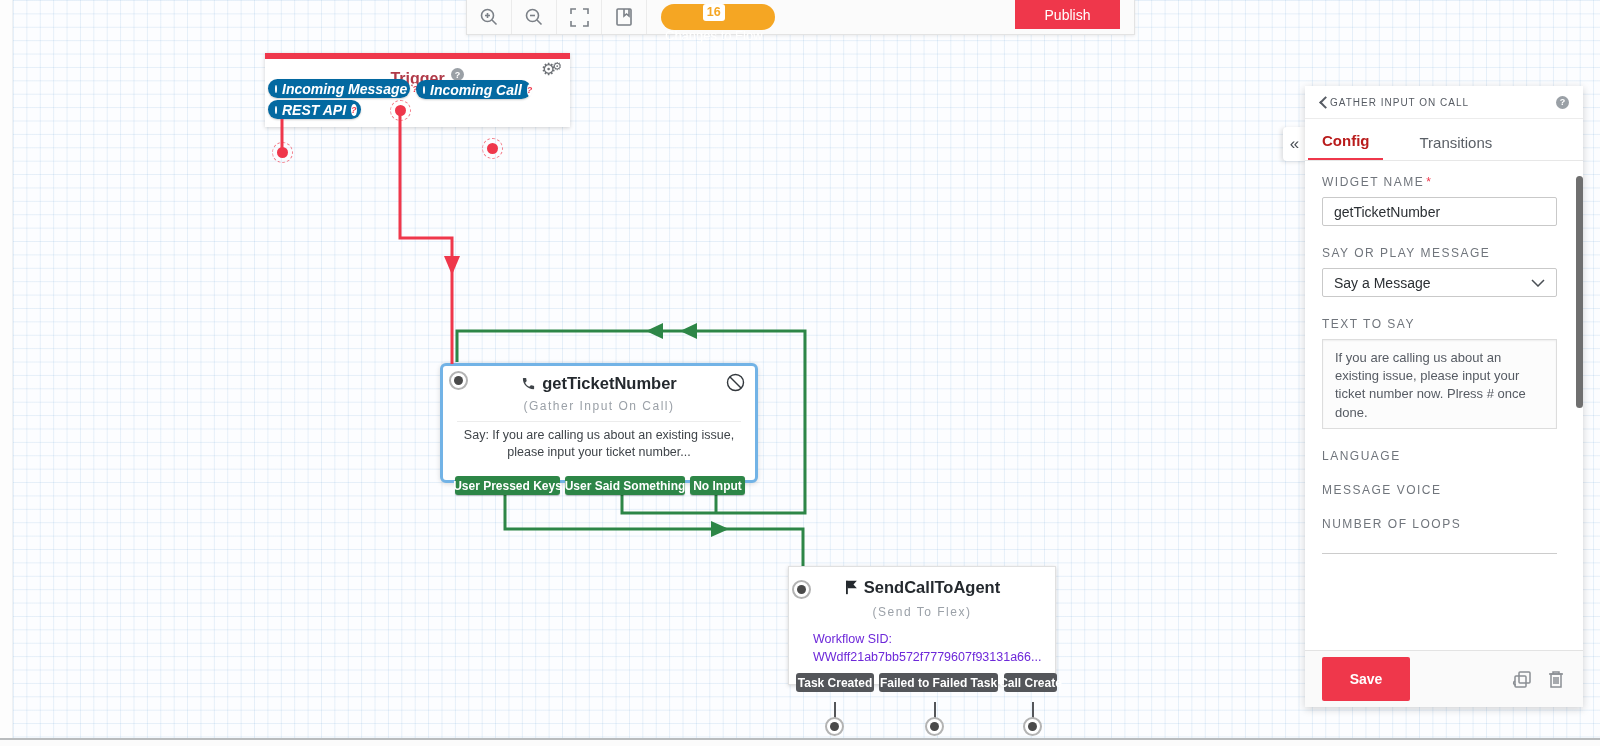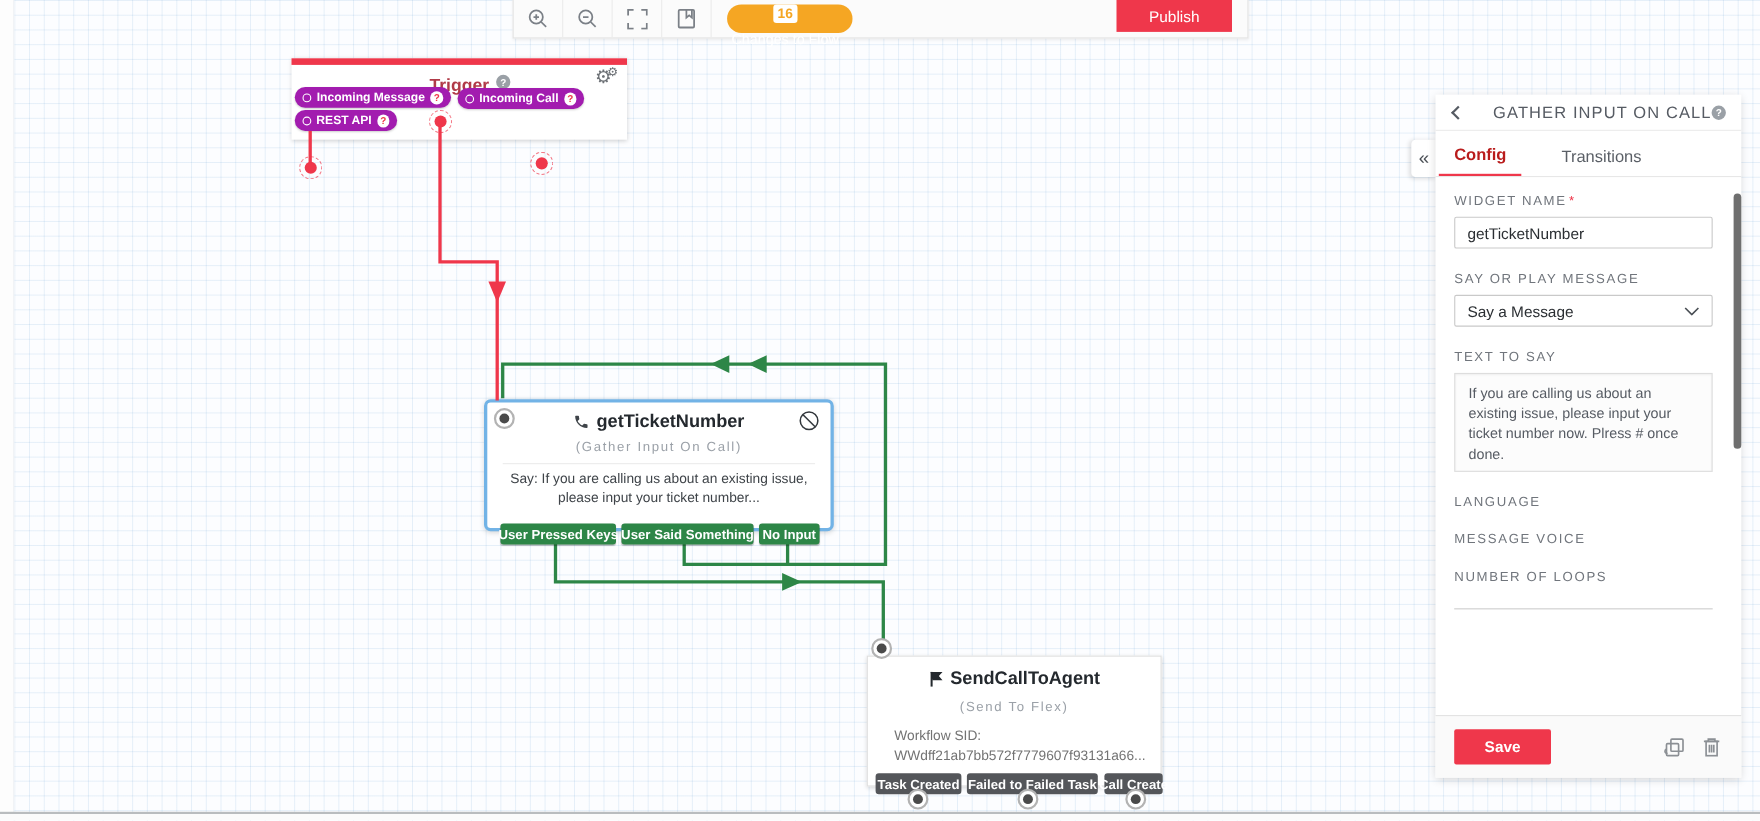--- a/index.html
+++ b/index.html
@@ -38,22 +38,22 @@
   
   .trigger { position:absolute; left:265px; top:53px; width:305px; height:74px; z-index:2;
     background:#fff; box-shadow:0 1px 4px rgba(0,0,0,.18); }
   .trigger-bar { position:absolute; left:0; top:0; width:100%; height:6px; background:#EF374B; }
   .trigger-title { position:absolute; left:0; top:17px; width:100%; text-align:center;
     font-size:16px; font-weight:bold; color:#b03a48; }
   .trigger-help { position:absolute; left:186px; top:15px; }
   .gears { position:absolute; right:8px; top:8px; color:#6d7176; font-size:17px; line-height:1; }
   .gears .small { font-size:11px; vertical-align:top; margin-left:-4px; }
 
-  .tpill { position:absolute; height:19px; background:#a21caf; border-radius:10px; color:#fff;
-    display:flex; align-items:center; gap:5px; padding:0 7px; font-size:11px; font-weight:bold; white-space:nowrap; box-shadow:0 1px 2px rgba(0,0,0,.2); }
+  .tpill { position:absolute; height:19px; background:#0369a1; border-radius:10px; color:#fff;
+    display:flex; align-items:center; gap:5px; padding:0 7px; font-size:14px; font-weight:bold; white-space:nowrap; box-shadow:0 1px 2px rgba(0,0,0,.2);font-style:italic; }
   .tpill .ring { width:8px; height:8px; border:1.5px solid #fff; border-radius:50%; }
   .qmark-w { width:12px; height:12px; background:#fff; color:#EF374B; border-radius:50%;
     font-size:9px; font-weight:bold; display:flex; align-items:center; justify-content:center; }
   .qmark-w::before { content:"?"; }
   .qhelp { width:13px; height:13px; background:#9aa0a6; color:#fff; border-radius:50%;
     font-size:9px; font-weight:bold; display:flex; align-items:center; justify-content:center; }
   .qhelp::before { content:"?"; }
 
   
   .rdot { position:absolute; width:21px; height:21px; border:1px dashed rgba(239,55,75,.65);
@@ -72,55 +72,55 @@
     display:flex; align-items:center; justify-content:center; gap:6px; }
   .wsub { margin-top:6px; text-align:center; font-size:12px; color:#9BA1A8; letter-spacing:1.5px; }
   .wdivider { margin:8px 14px 0; border-top:1px solid #ececec; }
   .wbody { margin:5px auto 0; width:296px; text-align:center; font-size:12.5px; color:#3f4449; line-height:1.35; }
   .disable-icon { position:absolute; right:10px; top:7px; }
 
   .gpill { position:absolute; top:110px; height:19px; background:#2D8647; color:#fff; font-size:12px; font-weight:bold;
     border-radius:3px; display:flex; align-items:center; justify-content:center; padding:0 7px; white-space:nowrap; z-index:3; box-shadow:0 1px 1px rgba(0,0,0,.25); }
 
   
-  .flexw { position:absolute; left:788px; top:596px; width:268px; height:119px; z-index:2;
+  .flexw { position:absolute; left:788px; top:566px; width:268px; height:119px; z-index:2;
     background:#fff; border:1px solid #e0e0e0; box-shadow:0 1px 4px rgba(0,0,0,.16); }
   .flexw .wtitle { margin-top:11px; font-size:16.5px; }
   .flexw .wsub { margin-top:8px;text-align:center; }
-  .flex-body { margin:11px 0 0 24px; font-size:12.5px; color:#737373; line-height:1.45; text-align:left; }
+  .flex-body { margin:11px 0 0 24px; font-size:12.5px; color:#6d28d9; line-height:1.45; text-align:left; }
   .dpill { position:absolute; top:106px; height:19px; background:#54565A; color:#fff; font-size:12px; font-weight:bold;
     border-radius:3px; display:flex; align-items:center; justify-content:center; padding:0 7px; white-space:nowrap; z-index:3; }
 
   
   .panel { position:absolute; left:1305px; top:86px; width:278px; height:621px; z-index:6;
     background:#fff; box-shadow:0 2px 8px rgba(0,0,0,.18); }
   .panel-header { height:33px; display:flex; align-items:center; padding:0 12px; border-bottom:1px solid #ececec; }
   .back-chev { width:9px; height:9px; border-left:2px solid #565b63; border-bottom:2px solid #565b63;
     transform:rotate(45deg); margin-left:4px; }
-  .panel-title { flex:1; text-align:right; font-size:15px; color:#565b63; letter-spacing:1px; }
+  .panel-title { flex:1; text-align:left; font-size:10px; color:#565b63; letter-spacing:1px; }
   .panel-help { margin-right:2px; }
   .tabs { height:42px; display:flex; align-items:flex-end; border-bottom:1px solid #e7e7e7; padding:0 17px; gap:36px; }
   .tab { font-size:15px; color:#5a5f66; padding-bottom:9px; }
   .tab.active { color:#b91c1c; font-weight:bold; border-bottom:2px solid #EF374B; padding-left:14px; padding-right:14px; margin-left:-14px; }
   .panel-body { padding:14px 17px 0; }
   .flabel { font-size:12px; color:#70757c; letter-spacing:1.5px; margin-top:20px; }
   .flabel:first-child { margin-top:0; }
   .req { color:#EF374B; margin-left:2px; }
   .finput { margin-top:8px; width:235px; height:29px; border:1px solid #c9c9c9; border-radius:2px;
     font-size:14px; color:#2b2f33; display:flex; align-items:center; padding:0 11px; background:#fff; }
   .fselect { justify-content:space-between; }
   .fselect .val { overflow:hidden; white-space:nowrap; }
   .fselect .val.ph { color:#a9adb2; }
   .fselect svg { flex:none; margin-left:-6px; }
   .ftext { margin-top:8px; width:235px; height:90px; border:1px solid #ddd; background:#fcfcfc;
     box-shadow:inset 0 1px 2px rgba(0,0,0,.06); padding:9px 12px; font-size:13px; color:#565b63; line-height:1.4; overflow:hidden; }
   .cutline { margin-top:22px; width:235px; border-top:1px solid #ccc; }
   .panel-footer { position:absolute; left:0; bottom:0; width:100%; height:57px; background:#fafafa;
     border-top:1px solid #e3e3e3; display:flex; align-items:center; padding:0 17px; }
-  .save-btn { width:88px; height:32px; background:#EF374B; color:#fff; font-size:14px; font-weight:bold;
+  .save-btn { width:88px; height:44px; background:#EF374B; color:#fff; font-size:14px; font-weight:bold;
     border:none; border-radius:2px; }
   .footer-icons { margin-left:auto; display:flex; gap:12px; }
   .footer-icons svg { stroke:#8b8f94; fill:none; stroke-width:1.5; }
 
   .collapse-tab { position:absolute; left:1283px; top:127px; width:23px; height:34px; z-index:6;
     background:#fff; border-radius:4px 0 0 4px; box-shadow:-2px 1px 4px rgba(0,0,0,.12);
     display:flex; align-items:center; justify-content:center; color:#4a4f55; font-size:17px; }
   .scrollbar { position:absolute; left:1576px; top:176px; width:7px; height:232px; background:#6f6f6f; border-radius:4px; z-index:7; }
 </style>
 </head>

